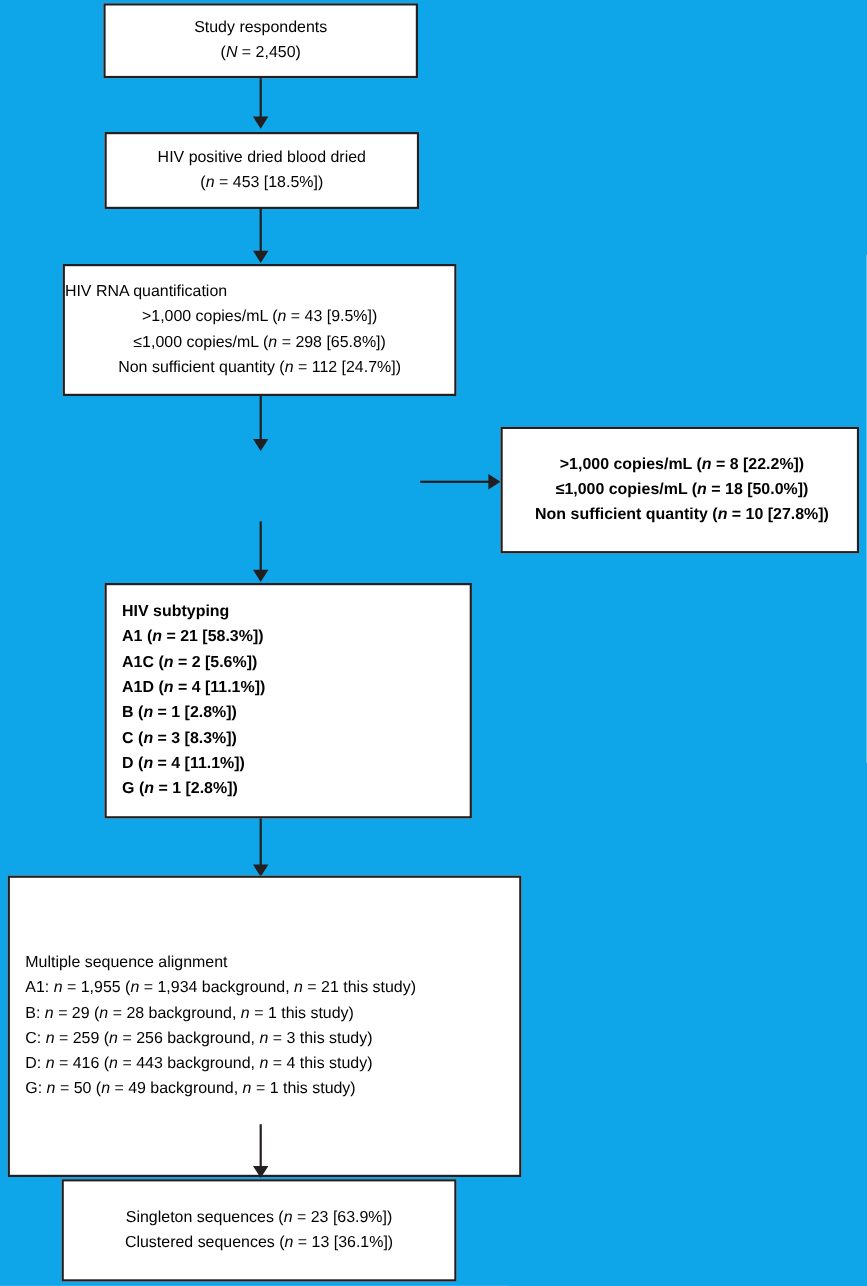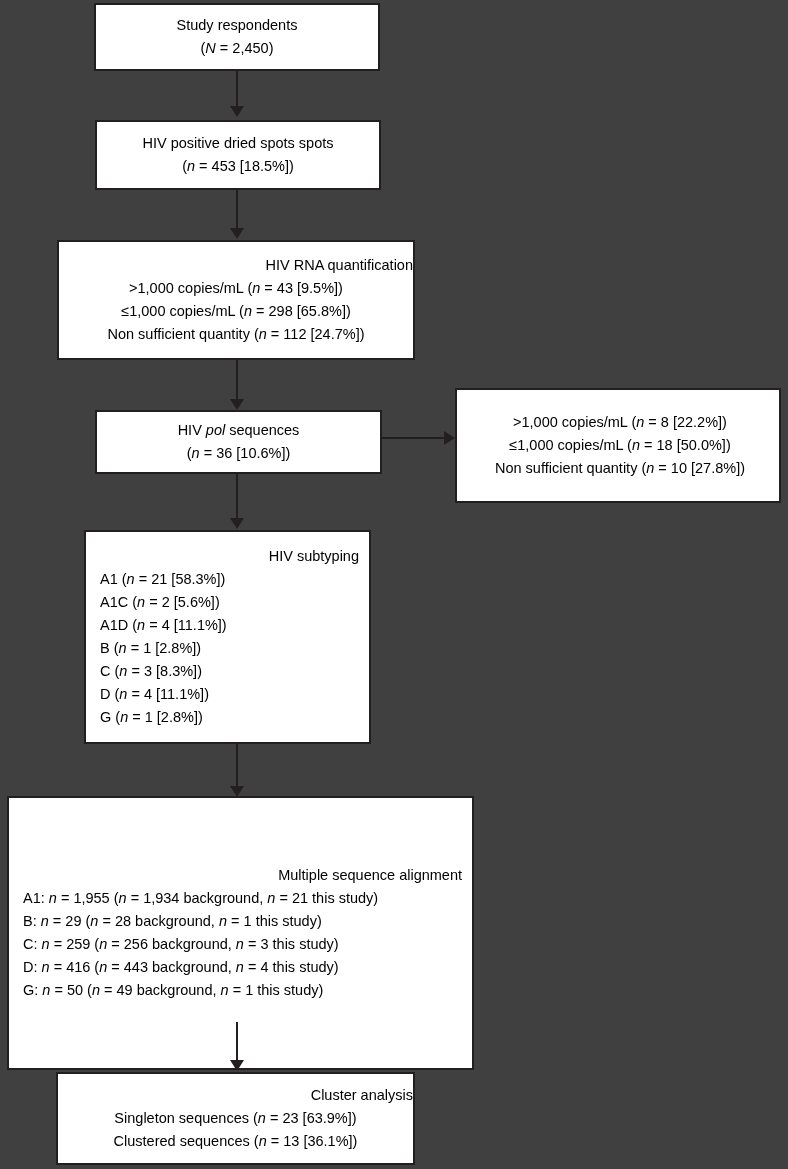--- a/index.html
+++ b/index.html
@@ -9,43 +9,43 @@
     background: #ffffff;
   }
   body {
     font-family: "Liberation Sans", sans-serif;
     color: #000000;
   }
   #flow-root {
     position: relative;
     width: 788px;
     height: 1169px;
-    background: #404040;
+    background: #0ea5e9;
     overflow: hidden;
   }
   .node {
     position: absolute;
     box-sizing: border-box;
     border: 2px solid #231f20;
     background: #ffffff;
     display: flex;
     flex-direction: column;
     justify-content: center;
   }
   .node .line {
     font-size: 14.5px;
     line-height: 23px;
     white-space: nowrap;
   }
   .center .line { text-align: center; }
   .node .title {
-    text-align: right;
+    text-align: left;
   }
   .padded { padding-left: 14px; padding-right: 10px; }
-  .sidepad { padding-left: 16px; padding-right: 12px; }
+  .sidepad { padding-left: 16px; padding-right: 12px; font-weight: bold; }
   i.it { font-style: italic; }
 
   
   .vline {
     position: absolute;
     width: 2px;
     background: #231f20;
   }
   .hline {
     position: absolute;
@@ -76,55 +76,51 @@
 
   <div class="node center" style="left:94px; top:3px; width:286px; height:68px;">
     <div class="line">Study respondents</div>
     <div class="line">(<i class="it">N</i> = 2,450)</div>
   </div>
 
   <div class="vline" style="left:236px; top:71px; height:36px;"></div>
   <div class="arrow-down" style="left:230px; top:106px;"></div>
 
   <div class="node center" style="left:95px; top:120px; width:286px; height:70px;">
-    <div class="line">HIV positive dried spots spots</div>
+    <div class="line">HIV positive dried blood dried</div>
     <div class="line">(<i class="it">n</i> = 453 [18.5%])</div>
   </div>
 
   <div class="vline" style="left:236px; top:190px; height:40px;"></div>
   <div class="arrow-down" style="left:230px; top:228px;"></div>
 
   <div class="node center" style="left:57px; top:240px; width:358px; height:120px;">
     <div class="line title">HIV RNA quantification</div>
     <div class="line">&gt;1,000 copies/mL (<i class="it">n</i> = 43 [9.5%])</div>
     <div class="line">≤1,000 copies/mL (<i class="it">n</i> = 298 [65.8%])</div>
     <div class="line">Non sufficient quantity (<i class="it">n</i> = 112 [24.7%])</div>
   </div>
 
   <div class="vline" style="left:236px; top:360px; height:40px;"></div>
   <div class="arrow-down" style="left:230px; top:399px;"></div>
 
-  <div class="node center" style="left:95px; top:410px; width:287px; height:64px;">
-    <div class="line">HIV <i class="it">pol</i> sequences</div>
-    <div class="line">(<i class="it">n</i> = 36 [10.6%])</div>
-  </div>
 
   <div class="hline" style="left:382px; top:437px; width:63px;"></div>
   <div class="arrow-right" style="left:444px; top:431px;"></div>
 
   <div class="node center sidepad" style="left:455px; top:388px; width:326px; height:115px;">
     <div class="line">&gt;1,000 copies/mL (<i class="it">n</i> = 8 [22.2%])</div>
     <div class="line">≤1,000 copies/mL (<i class="it">n</i> = 18 [50.0%])</div>
     <div class="line">Non sufficient quantity (<i class="it">n</i> = 10 [27.8%])</div>
   </div>
 
   <div class="vline" style="left:236px; top:474px; height:45px;"></div>
   <div class="arrow-down" style="left:230px; top:518px;"></div>
 
-  <div class="node padded" style="left:84px; top:530px; width:287px; height:214px;">
+  <div class="node padded" style="left:95px; top:530px; width:334px; height:214px;font-weight:bold;">
     <div class="line title">HIV subtyping</div>
     <div class="line">A1 (<i class="it">n</i> = 21 [58.3%])</div>
     <div class="line">A1C (<i class="it">n</i> = 2 [5.6%])</div>
     <div class="line">A1D (<i class="it">n</i> = 4 [11.1%])</div>
     <div class="line">B (<i class="it">n</i> = 1 [2.8%])</div>
     <div class="line">C (<i class="it">n</i> = 3 [8.3%])</div>
     <div class="line">D (<i class="it">n</i> = 4 [11.1%])</div>
     <div class="line">G (<i class="it">n</i> = 1 [2.8%])</div>
   </div>
 
@@ -137,18 +133,17 @@
     <div class="line">B: <i class="it">n</i> = 29 (<i class="it">n</i> = 28 background, <i class="it">n</i> = 1 this study)</div>
     <div class="line">C: <i class="it">n</i> = 259 (<i class="it">n</i> = 256 background, <i class="it">n</i> = 3 this study)</div>
     <div class="line">D: <i class="it">n</i> = 416 (<i class="it">n</i> = 443 background, <i class="it">n</i> = 4 this study)</div>
     <div class="line">G: <i class="it">n</i> = 50 (<i class="it">n</i> = 49 background, <i class="it">n</i> = 1 this study)</div>
   </div>
 
   <div class="vline" style="left:236px; top:1022px; height:40px;"></div>
   <div class="arrow-down" style="left:230px; top:1060px;"></div>
 
   <div class="node center" style="left:56px; top:1072px; width:359px; height:93px;">
-    <div class="line title">Cluster analysis</div>
     <div class="line">Singleton sequences (<i class="it">n</i> = 23 [63.9%])</div>
     <div class="line">Clustered sequences (<i class="it">n</i> = 13 [36.1%])</div>
   </div>
 
 </div>
 
 </body></html>

